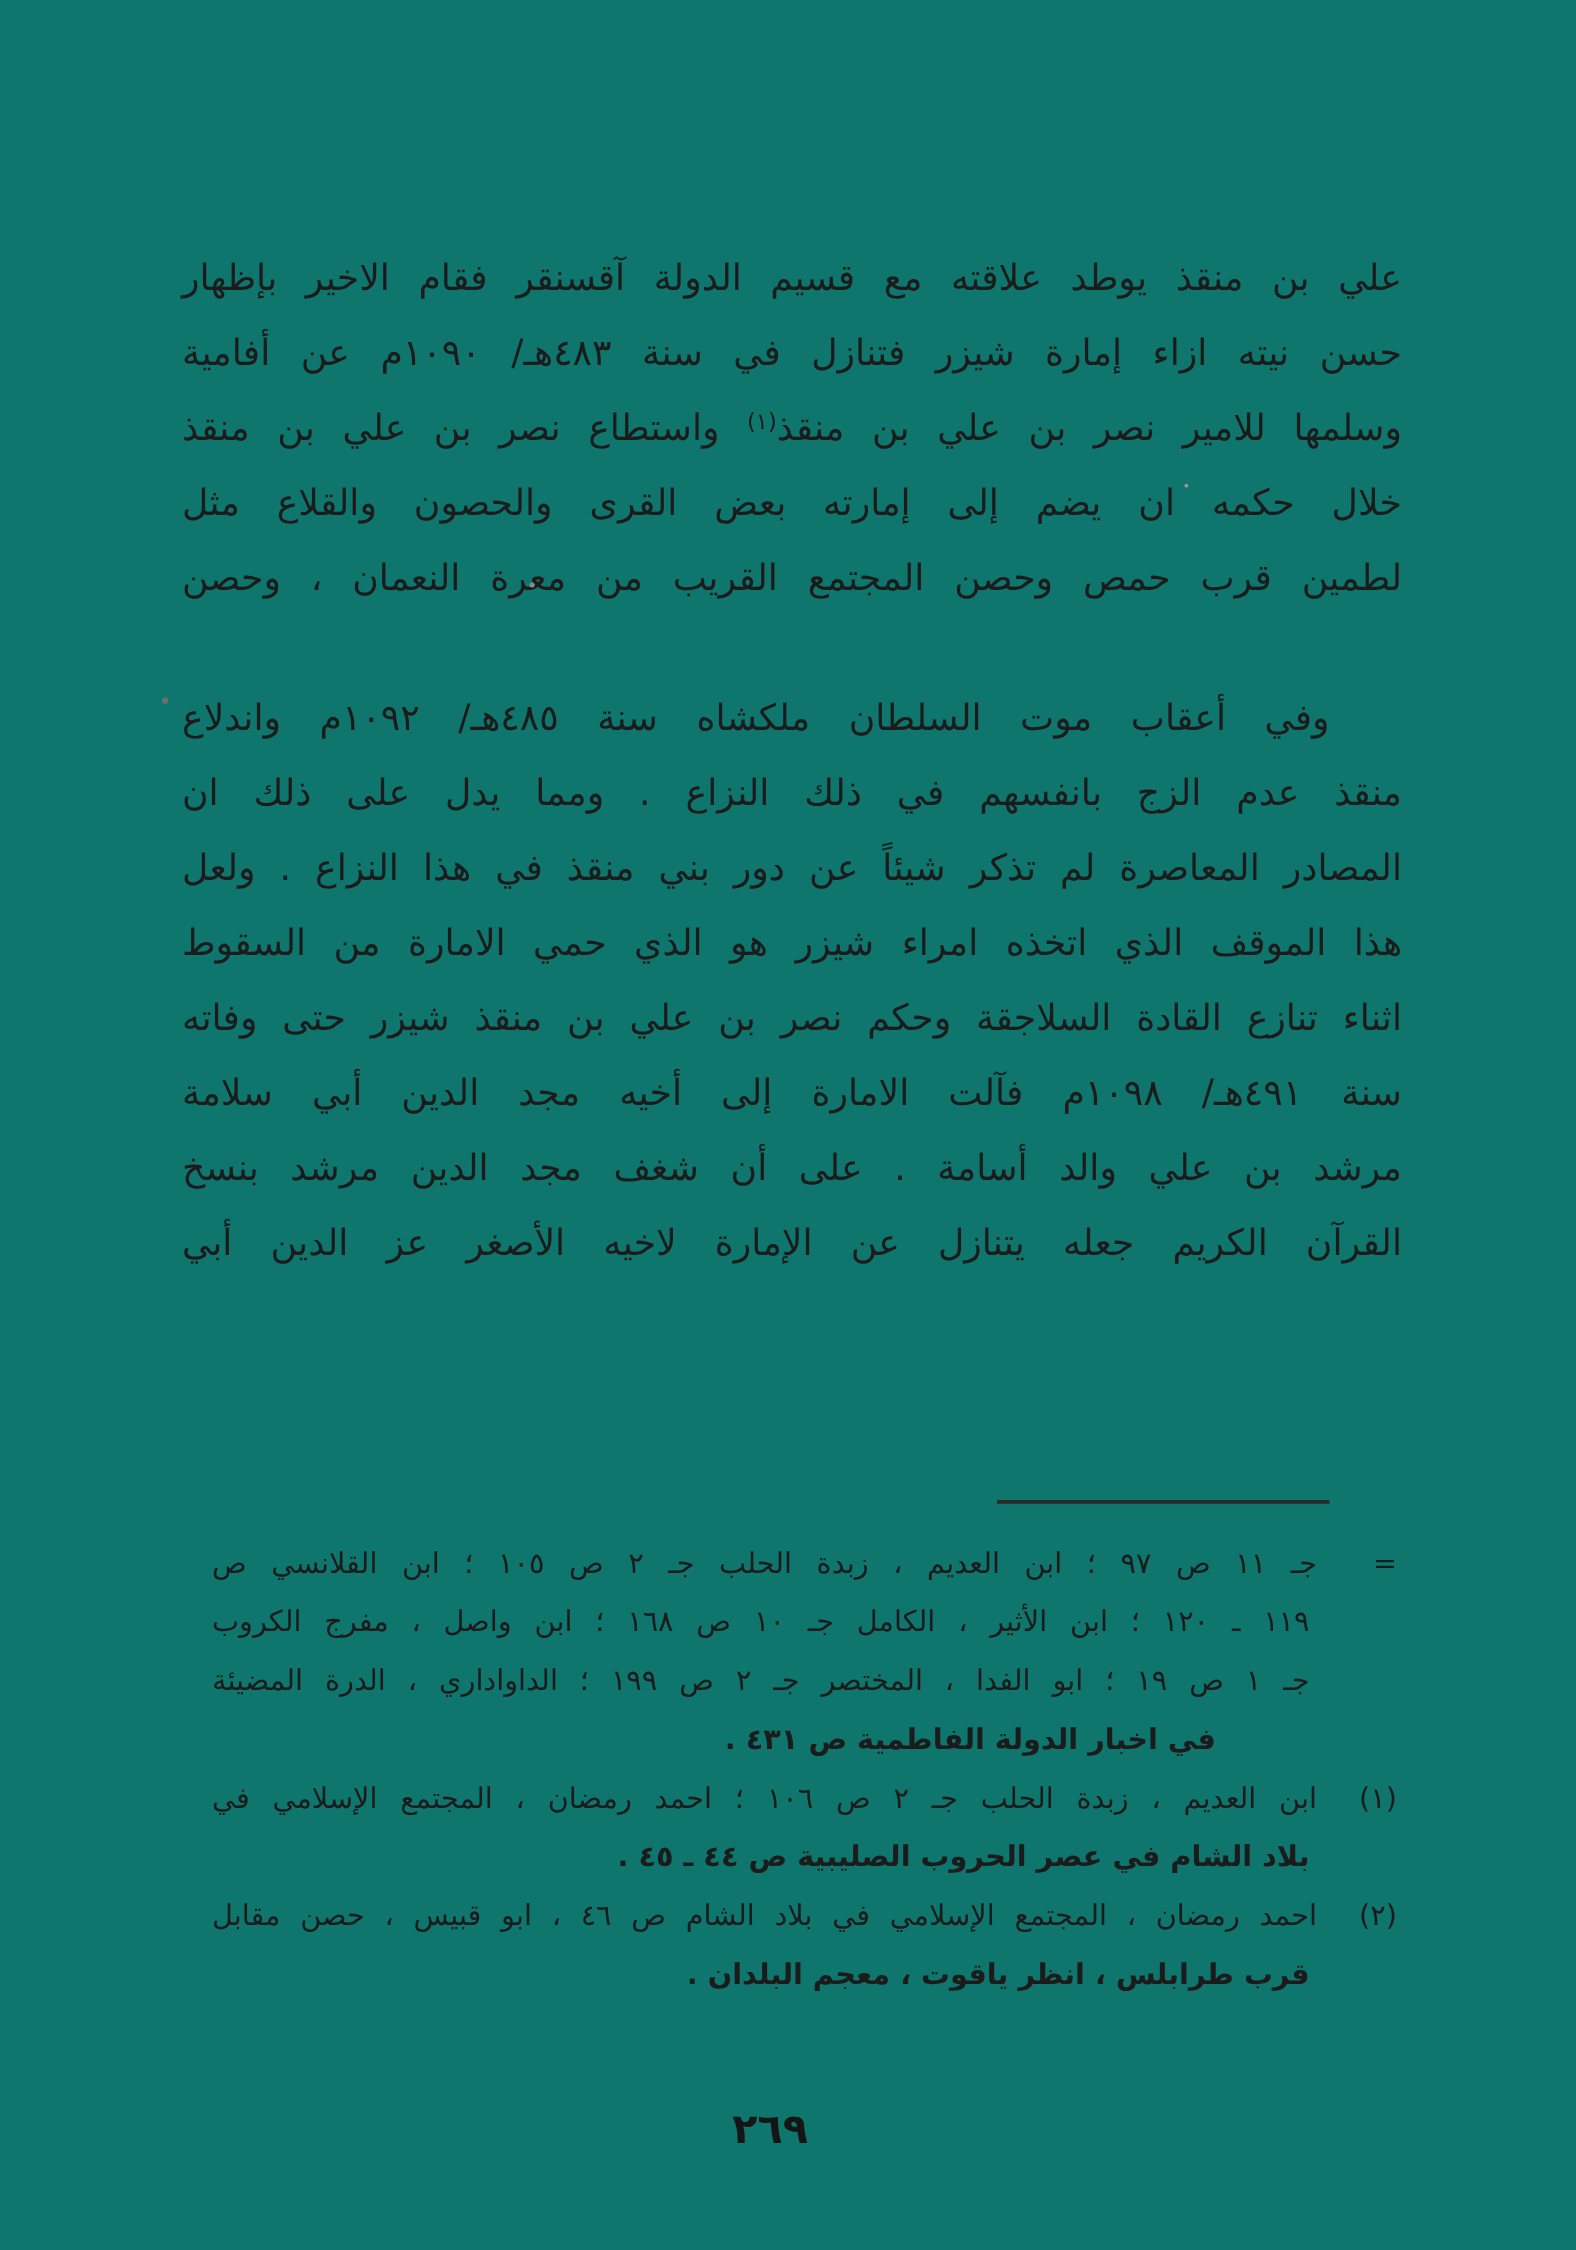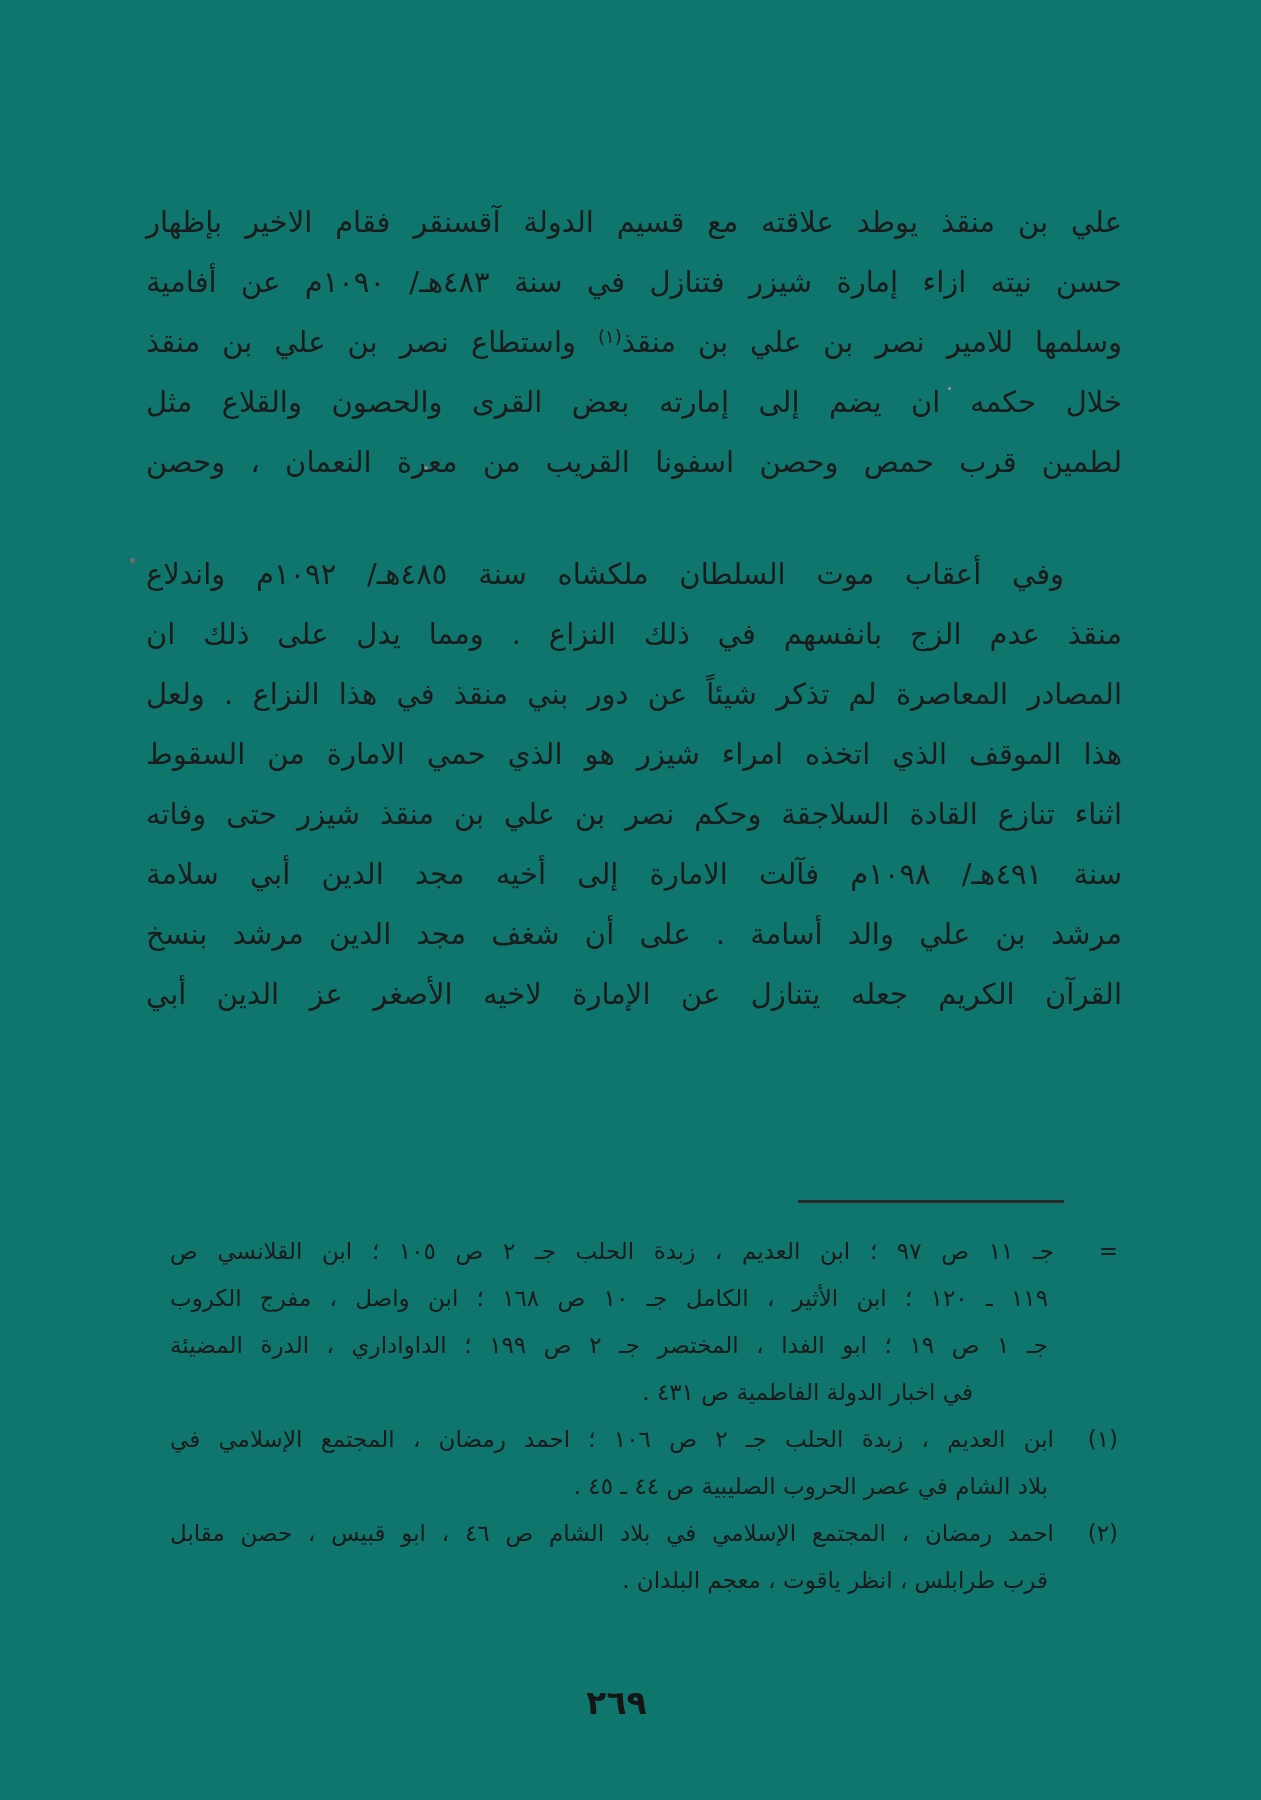--- a/index.html
+++ b/index.html
@@ -68,21 +68,21 @@
     flex: 1;
     text-align: justify;
     text-align-last: justify;
   }
   .fn-line {
     text-align: justify;
     text-align-last: justify;
   }
   .fn-line.ind70  { padding-right: 70px; }
   .fn-line.ind145 { padding-right: 145px; }
-  .fn-line.noj    { text-align-last: right; }
+  .fn-line.noj    { text-align-last: right; font-weight: bold; }
   
   .page-number {
     position: absolute;
     top: 1683px;
     left: -14px;
     width: 1261px;
     text-align: center;
     font-size: 33px;
     font-weight: bold;
     letter-spacing: 3px;
@@ -103,21 +103,21 @@
 
 <div class="page">
 
   <div class="body-text">
 
     <div class="para para1">
       <div class="bline">علي بن منقذ يوطد علاقته مع قسيم الدولة آقسنقر فقام الاخير بإظهار</div>
       <div class="bline">حسن نيته ازاء إمارة شيزر فتنازل في سنة ٤٨٣هـ/ ١٠٩٠م عن أفامية</div>
       <div class="bline"><span>وسلمها للامير نصر بن علي بن منقذ</span><sup class="fn-ref">(١)</sup><span> واستطاع نصر بن علي بن منقذ</span></div>
       <div class="bline">خلال حكمه ان يضم إلى إمارته بعض القرى والحصون والقلاع مثل</div>
-      <div class="bline">لطمين قرب حمص وحصن اسفونا القريب من معرة النعمان ، وحصن</div>
+      <div class="bline">لطمين قرب حمص وحصن المجتمع القريب من معرة النعمان ، وحصن</div>
     </div>
 
     <div class="para para2">
       <div class="bline indent">وفي أعقاب موت السلطان ملكشاه سنة ٤٨٥هـ/ ١٠٩٢م واندلاع</div>
       <div class="bline">منقذ عدم الزج بانفسهم في ذلك النزاع . ومما يدل على ذلك ان</div>
       <div class="bline">المصادر المعاصرة لم تذكر شيئاً عن دور بني منقذ في هذا النزاع . ولعل</div>
       <div class="bline">هذا الموقف الذي اتخذه امراء شيزر هو الذي حمي الامارة من السقوط</div>
       <div class="bline">اثناء تنازع القادة السلاجقة وحكم نصر بن علي بن منقذ شيزر حتى وفاته</div>
       <div class="bline">سنة ٤٩١هـ/ ١٠٩٨م فآلت الامارة إلى أخيه مجد الدين أبي سلامة</div>
       <div class="bline">مرشد بن علي والد أسامة . على أن شغف مجد الدين مرشد بنسخ</div>

